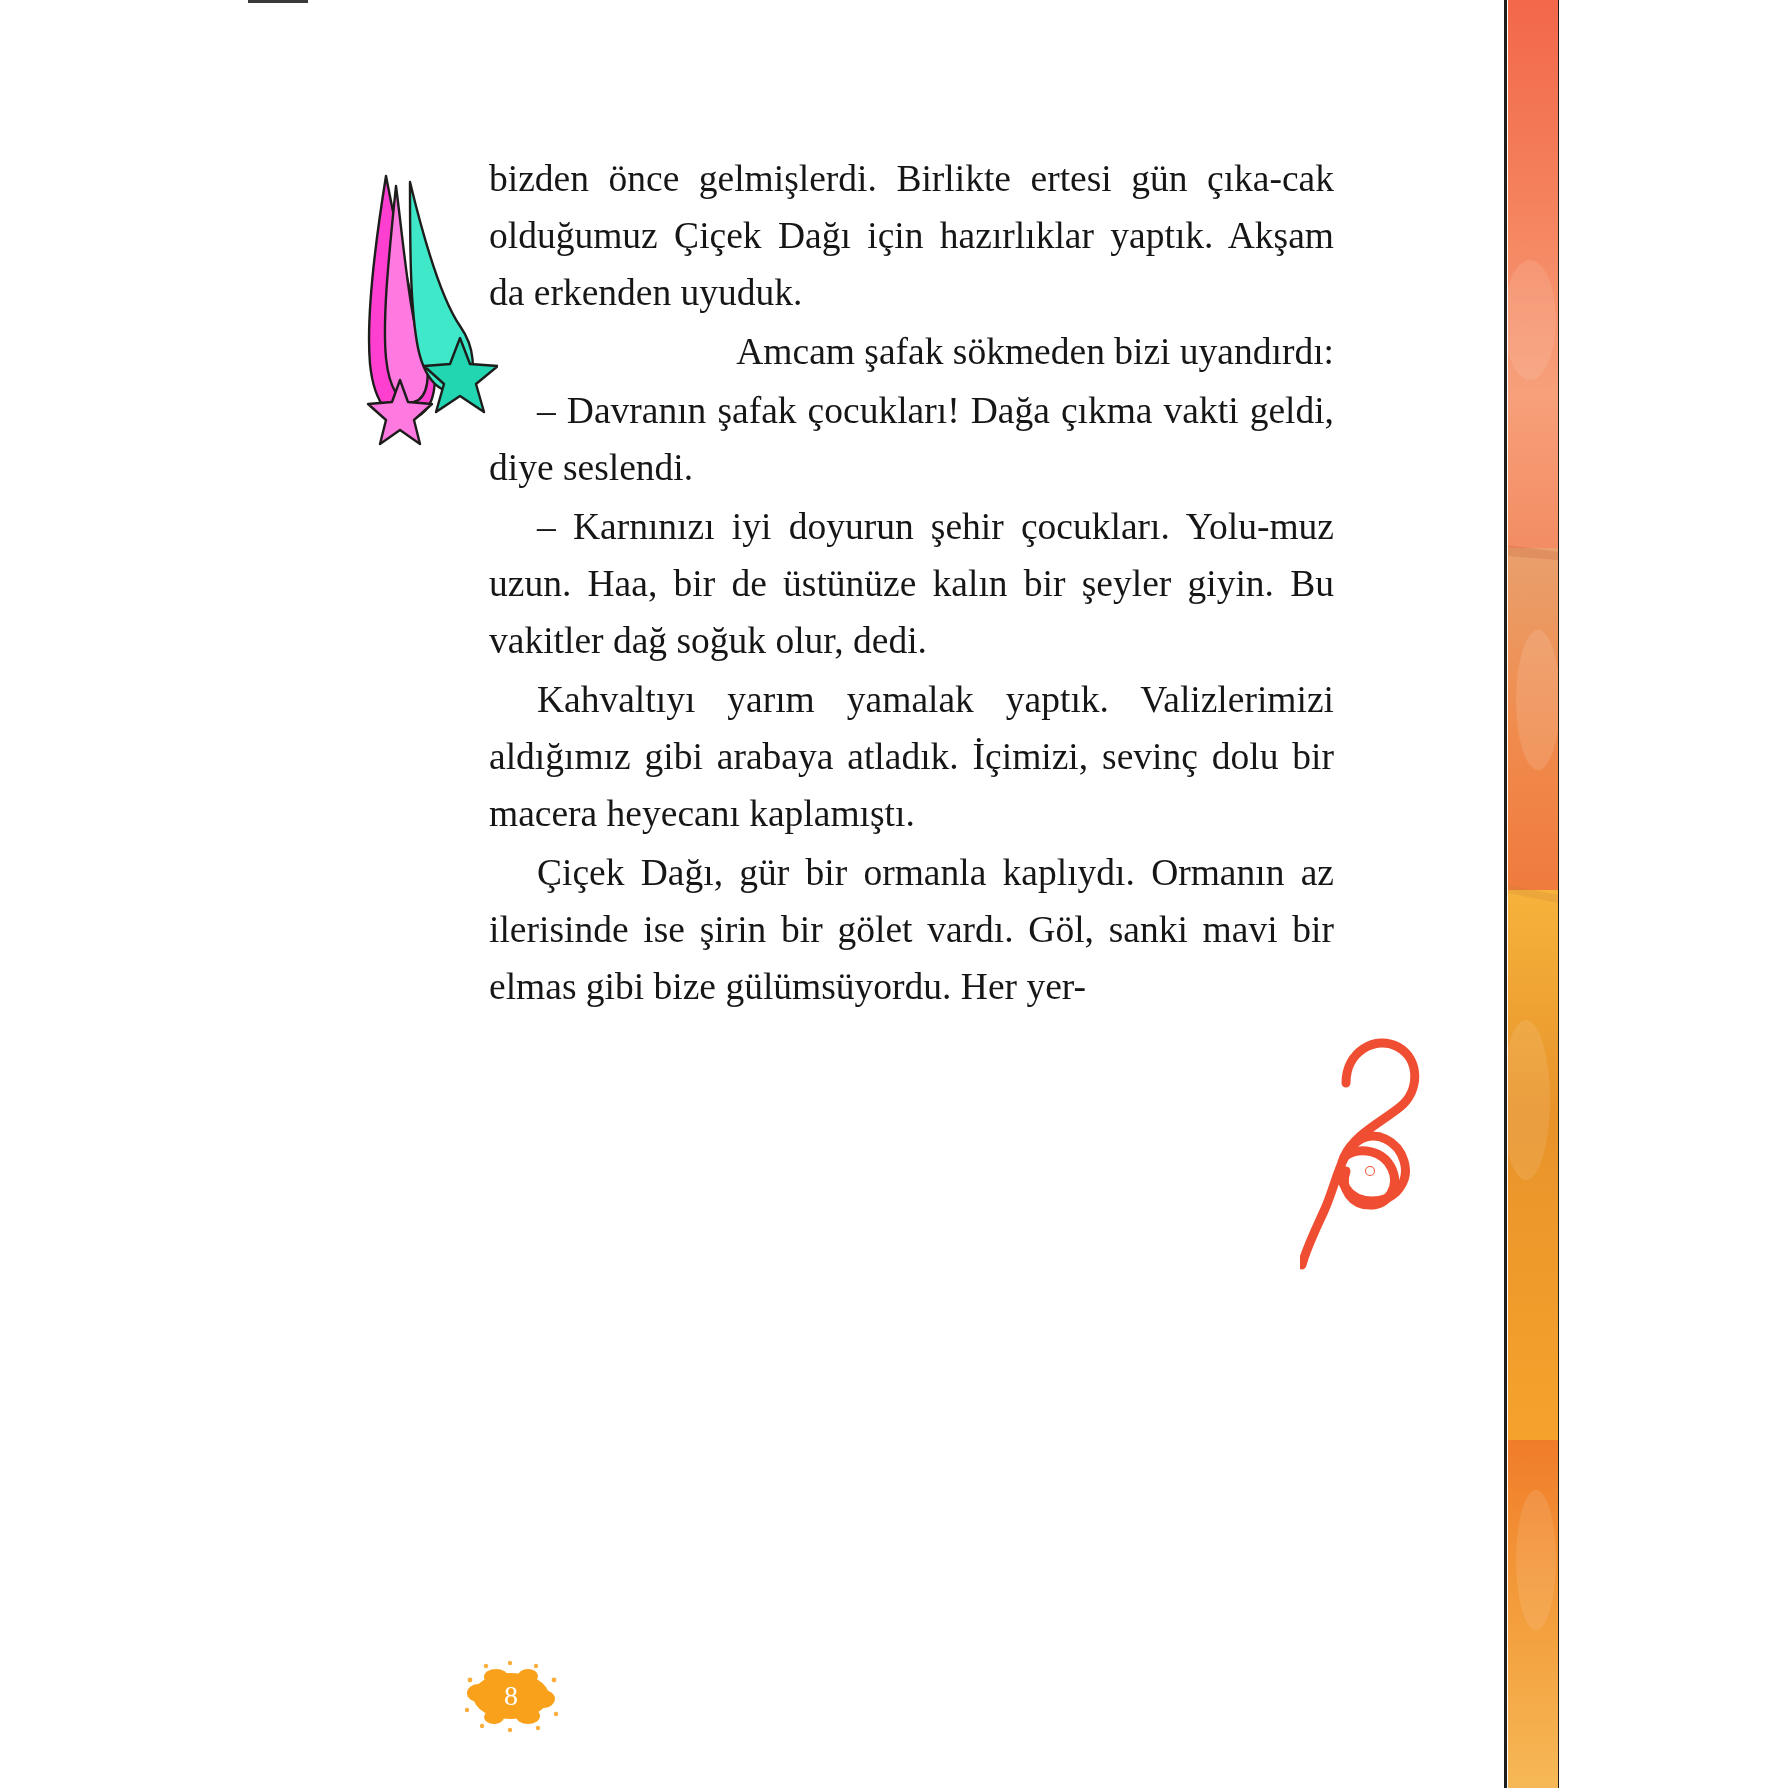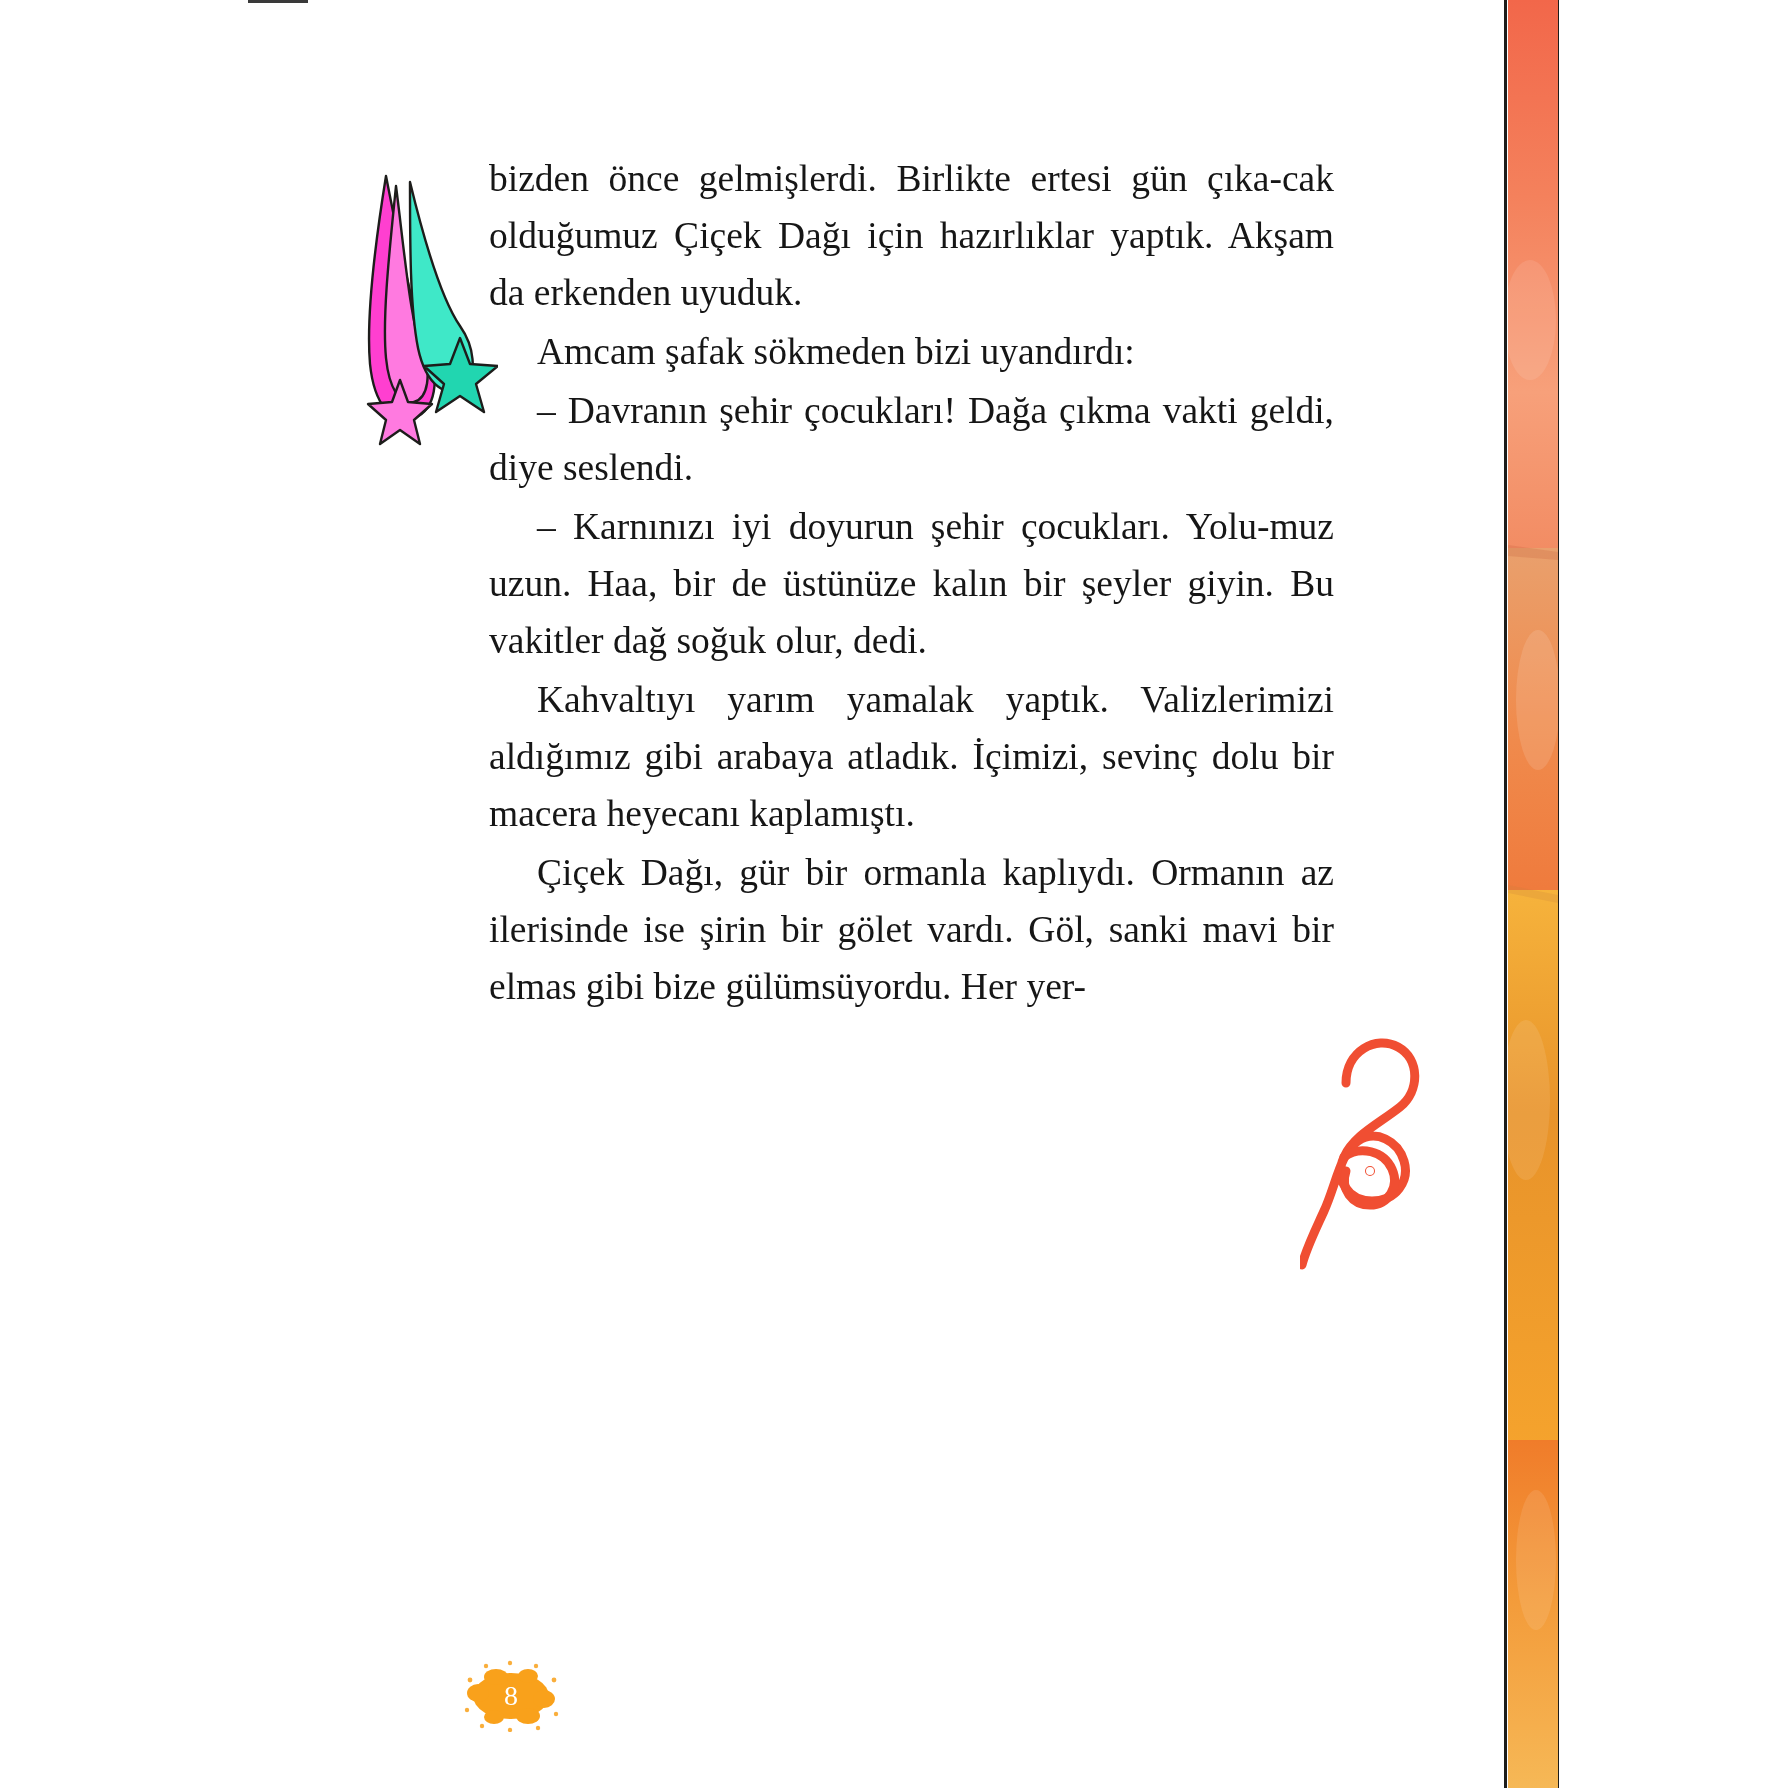--- a/index.html
+++ b/index.html
@@ -73,21 +73,21 @@
     text-justify: inter-word;
     hyphens: manual;
   }
   .text-column p.indent {
     text-indent: 48px;
   }
   .text-column p.noindent {
     text-indent: 0;
   }
   .text-column p.last-line-left {
-    text-align: left;
+    text-align: right;
   }
 
   
   .shooting-star {
     position: absolute;
     left: 348px;
     top: 168px;
     width: 150px;
     height: 290px;
   }
@@ -198,21 +198,21 @@
       </g>
       <g fill="none" stroke="#f04e32" stroke-width="9" stroke-linecap="round">
         <path d="M44,132 C60,120 84,126 92,144 C100,162 88,180 70,180 C52,180 40,164 46,146"></path>
       </g>
     </svg>
   </div>
 
   <div class="text-column">
     <p class="noindent">bizden önce gelmişlerdi. Birlikte ertesi gün çıka-cak olduğumuz Çiçek Dağı için hazırlıklar yaptık. Akşam da erkenden uyuduk.</p>
     <p class="indent last-line-left">Amcam şafak sökmeden bizi uyandırdı:</p>
-    <p class="indent">– Davranın şehir çocukları! Dağa çıkma vakti geldi, diye seslendi.</p>
+    <p class="indent">– Davranın şafak çocukları! Dağa çıkma vakti geldi, diye seslendi.</p>
     <p class="indent">– Karnınızı iyi doyurun şehir çocukları. Yolu-muz uzun. Haa, bir de üstünüze kalın bir şeyler giyin. Bu vakitler dağ soğuk olur, dedi.</p>
     <p class="indent">Kahvaltıyı yarım yamalak yaptık. Valizlerimizi aldığımız gibi arabaya atladık. İçimizi, sevinç dolu bir macera heyecanı kaplamıştı.</p>
     <p class="indent">Çiçek Dağı, gür bir ormanla kaplıydı. Ormanın az ilerisinde ise şirin bir gölet vardı. Göl, sanki mavi bir elmas gibi bize gülümsüyordu. Her yer-</p>
   </div>
 
   <div class="page-number">
     <svg width="98" height="72" viewBox="0 0 98 72" xmlns="http://www.w3.org/2000/svg">
       <g fill="#f9a11b">
         <ellipse cx="49" cy="36" rx="38" ry="23"></ellipse>
         <ellipse cx="16" cy="33" rx="11" ry="9"></ellipse>

